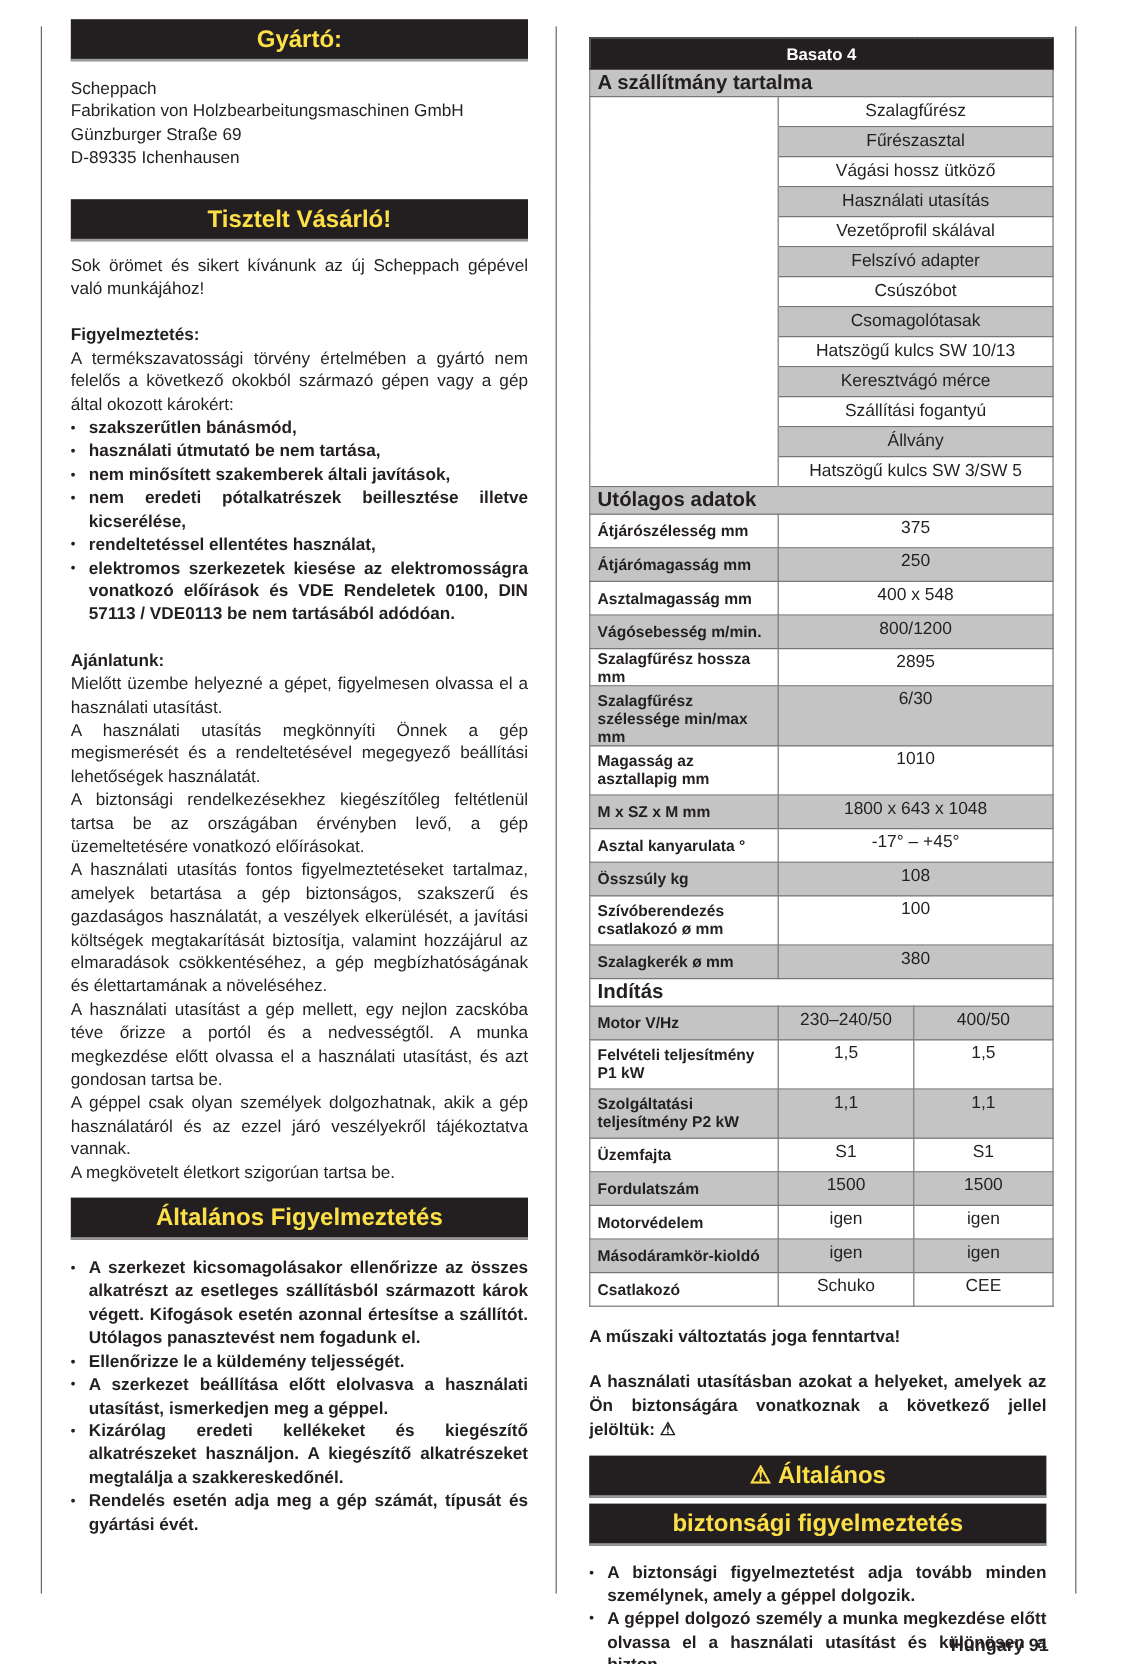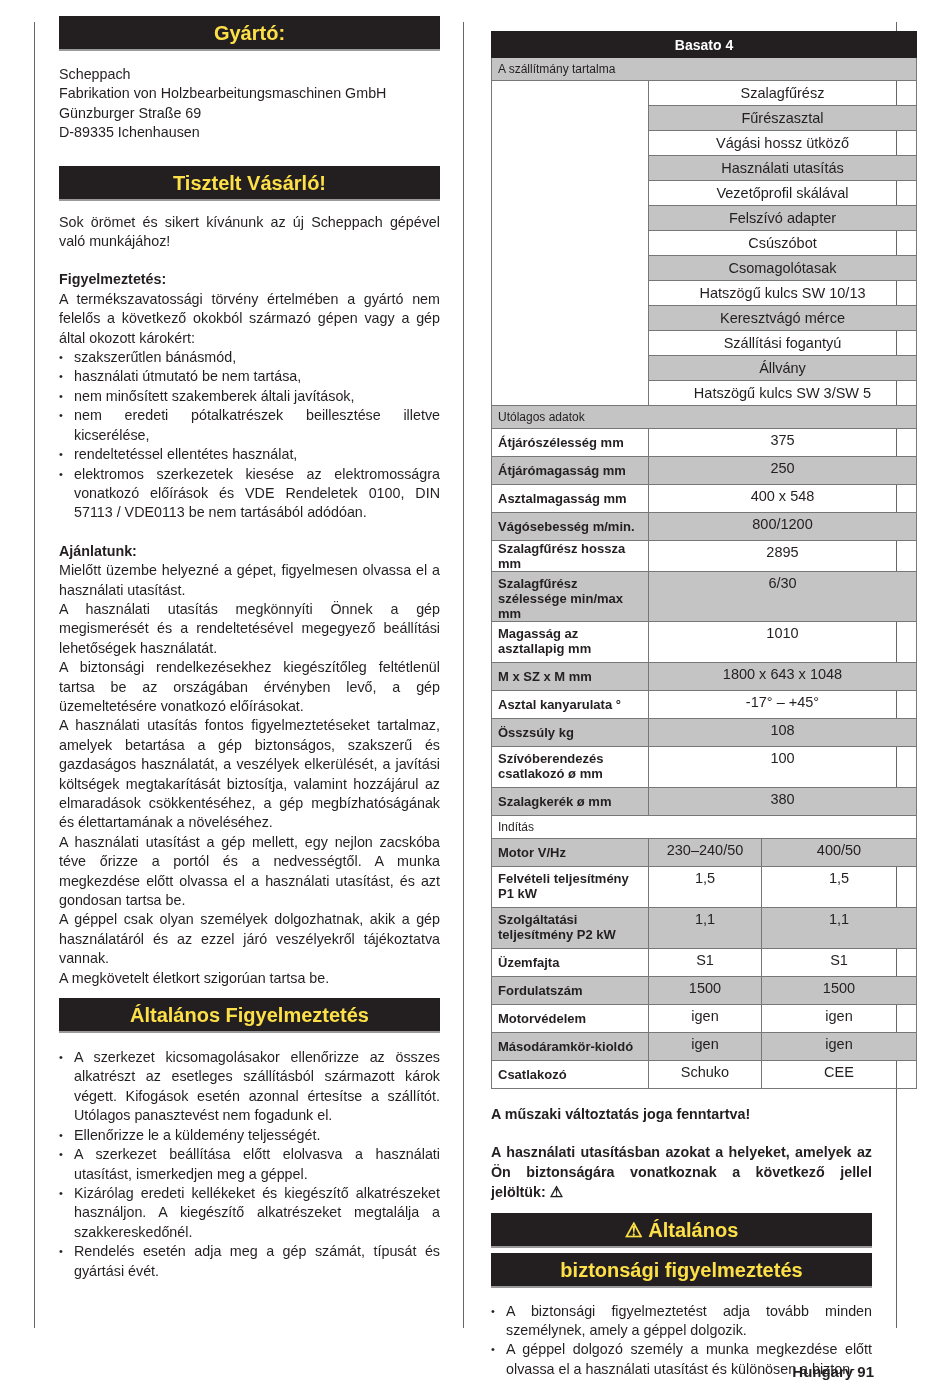--- a/index.html
+++ b/index.html
@@ -7,28 +7,28 @@
          font-family:"Liberation Sans", sans-serif; color:#231f20; }
   .vrule { position:absolute; width:1px; background:#666; }
   .col { position:absolute; }
   .left { left:59px; top:16px; width:381px; }
   .right { left:491px; top:31px; width:381px; }
   .hbar { background:#231f20; color:#fde047; text-align:center; font-weight:bold;
           font-size:20px; height:35px; line-height:35px; border-bottom:2px solid #9a9a9a; box-sizing:border-box; }
   p, .para { margin:0; font-size:14.3px; line-height:19.4px; text-align:justify; }
   .gap { height:19px; }
   .bold { font-weight:bold; }
-  ul { list-style:none; margin:0; padding:0; }
+  ul { list-style:none; margin:0; padding:0;font-weight:bold; }
   ul li { position:relative; padding-left:15px; font-size:14.3px; line-height:19.4px; text-align:justify; }
   ul li::before { content:"•"; position:absolute; left:0; top:0; font-size:11px; }
-  table { border-collapse:collapse; width:426px; font-size:13px; }
+  table { border-collapse:collapse; width:387px; font-size:13px; }
   td { border:1px solid #777; padding:0; }
   .tbl-head td { background:#231f20; color:#fff; text-align:center; font-weight:bold;
                  font-family:"Liberation Sans", sans-serif; font-size:14px; height:25px; border-color:#231f20; }
-  .sec td { background:#c4c4c4; font-weight:normal; font-size:12px; padding-left:6px; height:22px; }
+  .sec td { background:#c4c4c4; font-weight:bold; font-size:17px; padding-left:6px; height:22px; }
   .sec.white td { background:#fff;margin-left:31px; }
   .item td.val { text-align:center; font-size:14.5px; height:24px; }
   .item td.blank { border-bottom:none; border-top:none; background:#fff; }
   .g td.val { background:#c4c4c4; }
   .spec td { height:24px; }
   .spec td.lab { font-weight:bold; font-size:13px; padding-left:6px; width:150px; vertical-align:middle; line-height:15px;margin-left:16px; }
   .spec td.v { text-align:center; font-size:14.5px; vertical-align:top; padding-top:3px; }
   .spec.g td { background:#c4c4c4; }
   .spec.tall td { height:36px; }
   .spec.tall td.lab, .spec.tall3 td.lab { vertical-align:top; padding-top:4px; }

